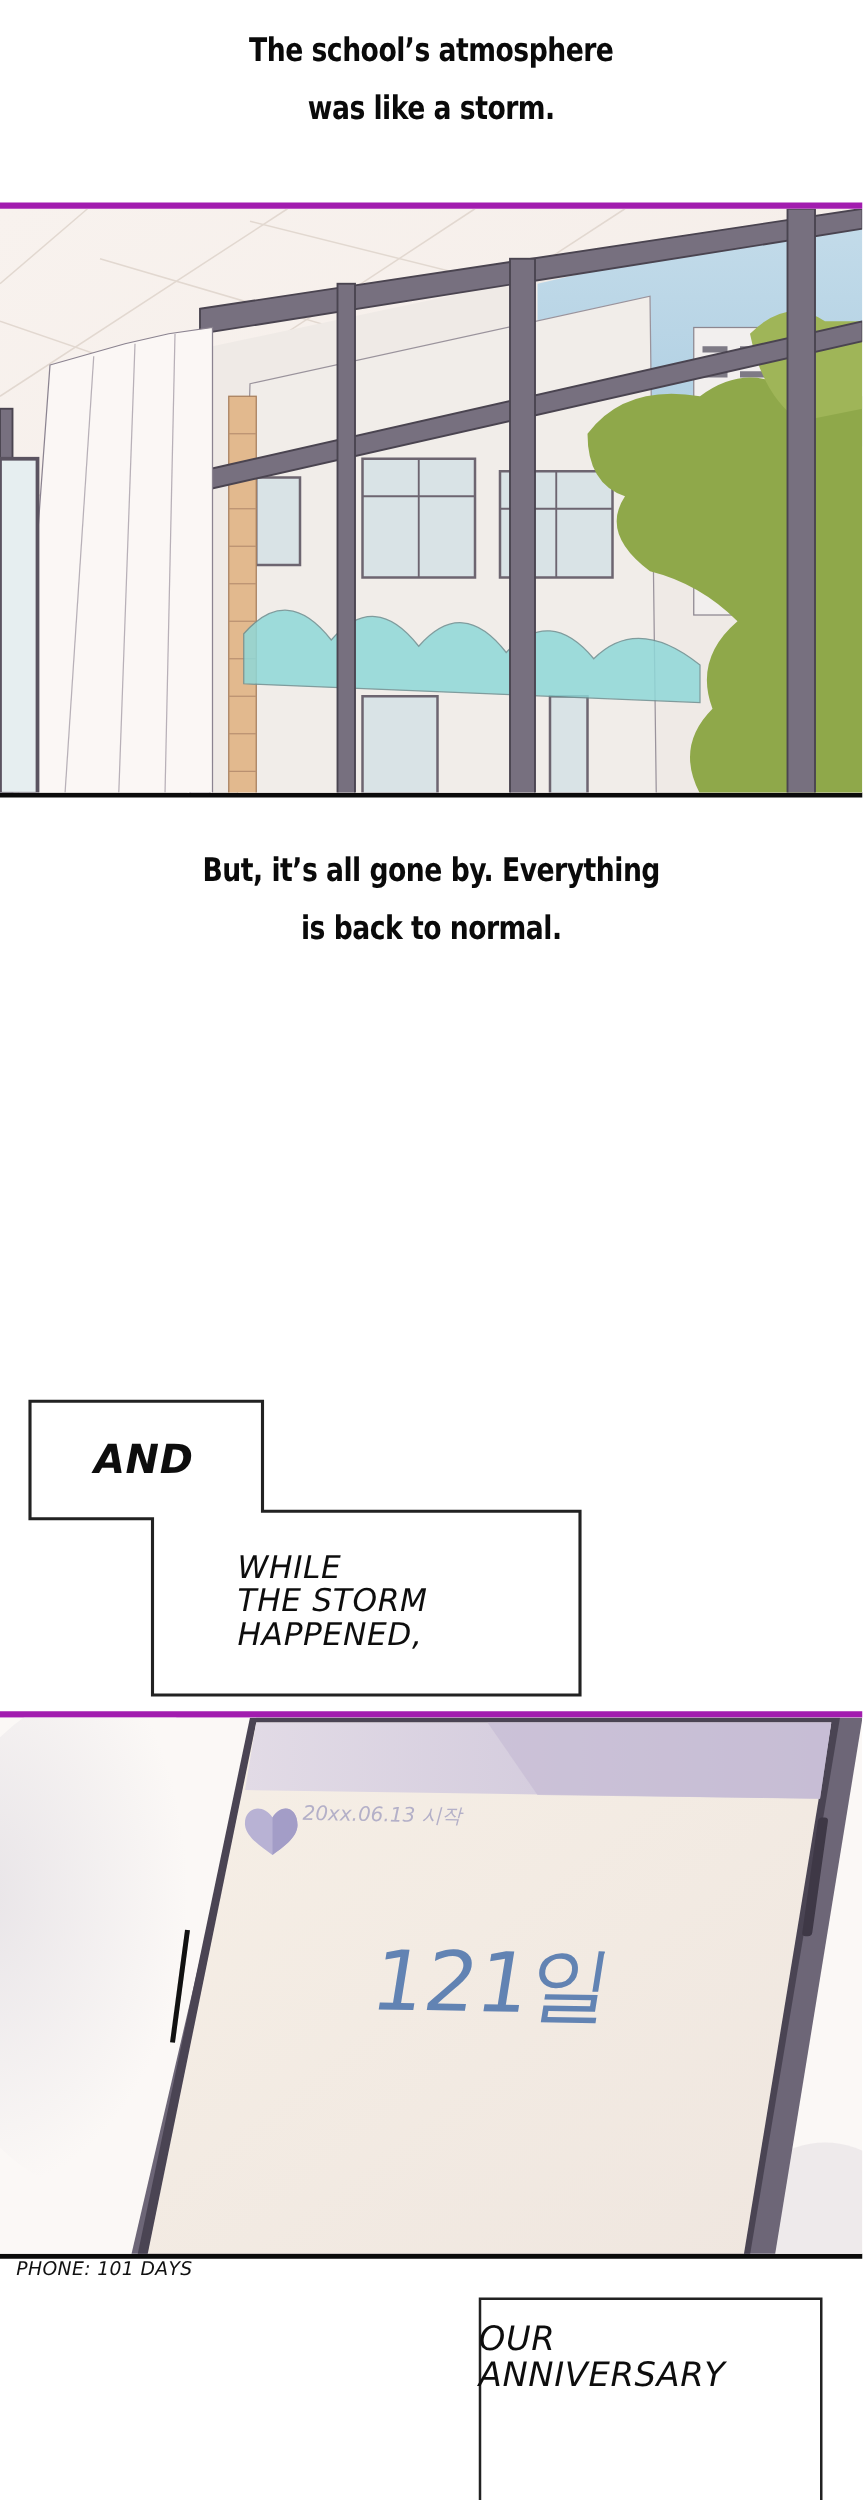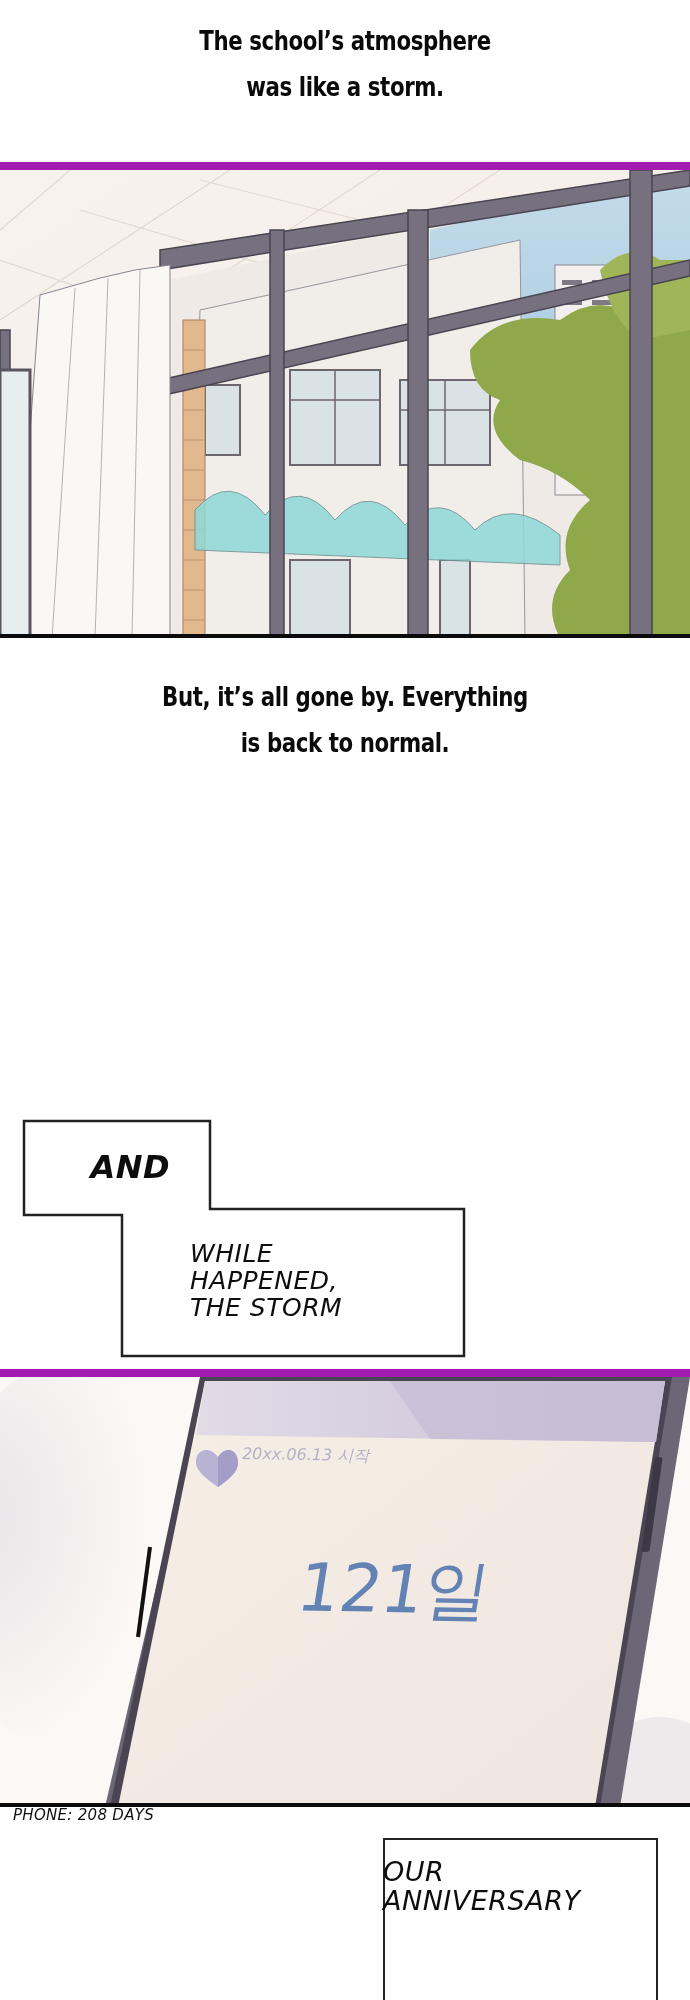--- a/index.html
+++ b/index.html
@@ -9,21 +9,21 @@
     .narration {
       position: absolute; left: 0; width: 690px; text-align: center;
       font-family: "DejaVu Sans", sans-serif; font-weight: bold;
       font-size: 26px; line-height: 46px; letter-spacing: -0.5px;
       transform: scaleX(0.82); transform-origin: center;
       color: #0a0a0a;
     }
 
     .panel {
       position: absolute; left: 0; width: 690px; overflow: hidden;
-      border-top: 8px solid #a21caf; border-bottom: 4px solid #0b0b0b;
+      border-top: 5px solid #a21caf; border-bottom: 4px solid #0b0b0b;
     }
     .panel svg { display: block; }
 
     .caption-box {
       position: absolute; background: #fff; border: 2.5px solid #222;
     }
     .comic-text {
       position: absolute; font-family: "DejaVu Sans", sans-serif;
       font-weight: bold; font-style: italic; text-transform: uppercase;
       color: #0d0d0d; text-align: left; letter-spacing: 0.5px;
@@ -145,25 +145,25 @@
 </div>
 
 <div class="narration" style="top:674px;">
   <div>But, it’s all gone by. Everything</div>
   <div>is back to normal.</div>
 </div>
 
 <svg style="position:absolute; left:0; top:1110px;" width="480" height="260" viewBox="0 0 480 260">
   <path d="M24,11 L210,11 L210,99 L464,99 L464,246 L122,246 L122,105 L24,105 Z" fill="#ffffff" stroke="#222" stroke-width="2.5"></path>
 </svg>
-<div class="comic-text" style="left:60px; top:1148px; font-size:32px; width:110px; text-align:right;">AND</div>
+<div class="comic-text" style="left:60px; top:1148px; font-size:32px; width:110px; text-align:center;">AND</div>
 <div class="comic-text" style="left:190px; top:1240px; width:230px; font-size:25px; line-height:27px; font-weight:normal;">
   <div>WHILE</div>
+  <div>THE STORM</div>
   <div>HAPPENED,</div>
-  <div>THE STORM</div>
 </div>
 
 <div class="panel" style="top:1369px; height:438px;">
   <svg width="690" height="430" viewBox="0 0 690 430">
     <defs>
       <radialGradient id="clouds" cx="0.15" cy="0.4" r="0.6">
         <stop offset="0" stop-color="#e6e2e6"></stop>
           <stop offset="1" stop-color="#fbf8f6"></stop>
       </radialGradient>
       <linearGradient id="screen" x1="0" y1="0" x2="1" y2="1">
@@ -192,19 +192,19 @@
 
     <g>
       <path d="M218,80 C210,68 195,72 196,86 C197,96 210,104 218,110 C226,104 238,96 238,86 C238,72 225,68 218,80 Z" fill="#b8b2d4"></path>
       <path d="M218,80 C226,68 238,72 238,86 C238,96 226,104 218,110 Z" fill="#a39dc7"></path>
     </g>
   </svg>
   <div style="position:absolute; left:242px; top:68px; font-family:'DejaVu Sans',sans-serif; font-style:italic; font-size:16px; color:#b4b0c8; transform:rotate(1deg);">20xx.06.13 시작</div>
   <div style="position:absolute; left:298px; top:168px; font-family:'DejaVu Sans',sans-serif; font-size:66px; color:#6283b3; transform:skewX(-8deg) rotate(1deg);">121일</div>
 </div>
 
-<div class="sfx-note" style="left:13px; top:1806px;">PHONE: 208 DAYS</div>
+<div class="sfx-note" style="left:13px; top:1806px;">PHONE: 101 DAYS</div>
 
 <div class="caption-box" style="left:383px; top:1838px; width:275px; height:175px;"></div>
 <div class="comic-text" style="left:383px; top:1857px; width:326px; font-size:27px; line-height:29px; font-weight:normal;">
   <div>OUR</div>
   <div>ANNIVERSARY</div>
 </div>
 
 </body></html>

